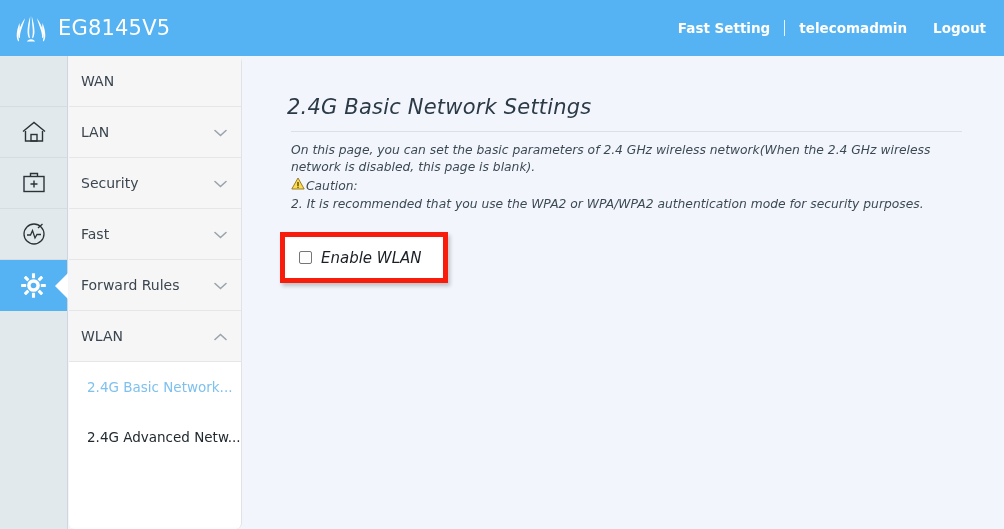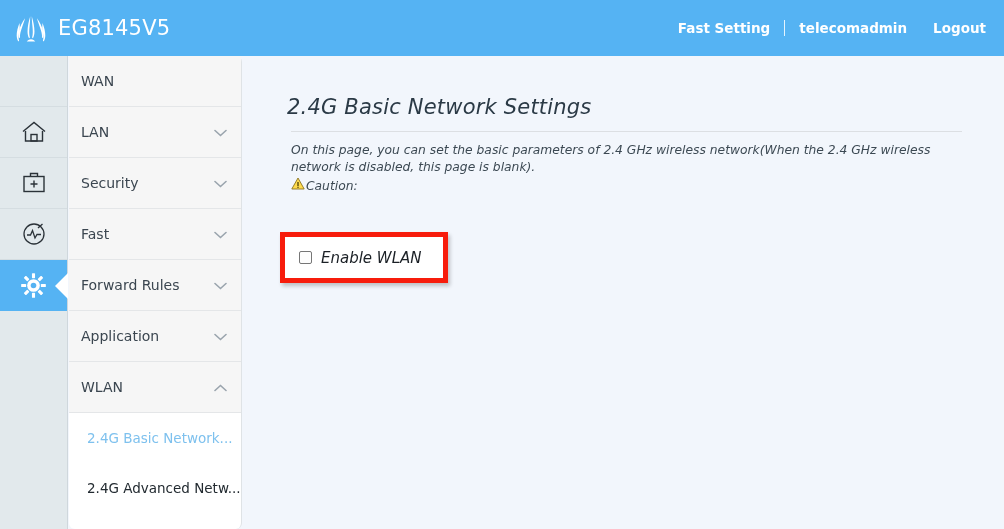--- a/index.html
+++ b/index.html
@@ -357,28 +357,20 @@
 
     <div class="menu-item">
       <span class="label">Forward Rules</span>
       <span>
         <svg class="chev" viewBox="0 0 13 8" xmlns="http://www.w3.org/2000/svg">
           <path d="M1 1.5 L6.5 6.5 L12 1.5" fill="none" stroke="#9aa4ad" stroke-width="1.6" stroke-linecap="round"></path>
         </svg>
       </span>
     </div>
 
-    <div class="menu-item">
-      <span class="label">Application</span>
-      <span>
-        <svg class="chev" viewBox="0 0 13 8" xmlns="http://www.w3.org/2000/svg">
-          <path d="M1 1.5 L6.5 6.5 L12 1.5" fill="none" stroke="#9aa4ad" stroke-width="1.6" stroke-linecap="round"></path>
-        </svg>
-      </span>
-    </div>
 
     <div class="menu-item">
       <span class="label">WLAN</span>
       <span>
         <svg class="chev" viewBox="0 0 13 8" xmlns="http://www.w3.org/2000/svg">
           <path d="M1 6.5 L6.5 1.5 L12 6.5" fill="none" stroke="#9aa4ad" stroke-width="1.6" stroke-linecap="round"></path>
         </svg>
       </span>
     </div>
 
@@ -399,20 +391,21 @@
       <div class="caution-line">
         <span>
           <svg class="warn-icon" viewBox="0 0 14 13" xmlns="http://www.w3.org/2000/svg">
             <path d="M7 1 L13.2 12 L0.8 12 Z" fill="#ffdb4d" stroke="#8a7320" stroke-width="0.9" stroke-linejoin="round"></path>
             <rect x="6.4" y="5" width="1.2" height="4" fill="#3a3000"></rect>
             <rect x="6.4" y="9.7" width="1.2" height="1.2" fill="#3a3000"></rect>
           </svg>
         </span>
         <span>Caution:</span>
       </div>
+      <p>2. It is recommended that you use the WPA2 or WPA/WPA2 authentication mode for security purposes.</p>
     </div>
 
     <div class="highlight-box">
       <label class="chk-row">
         <span class="chk-box"></span>
         <span class="chk-label">Enable WLAN</span>
       </label>
     </div>
 
   </div>

